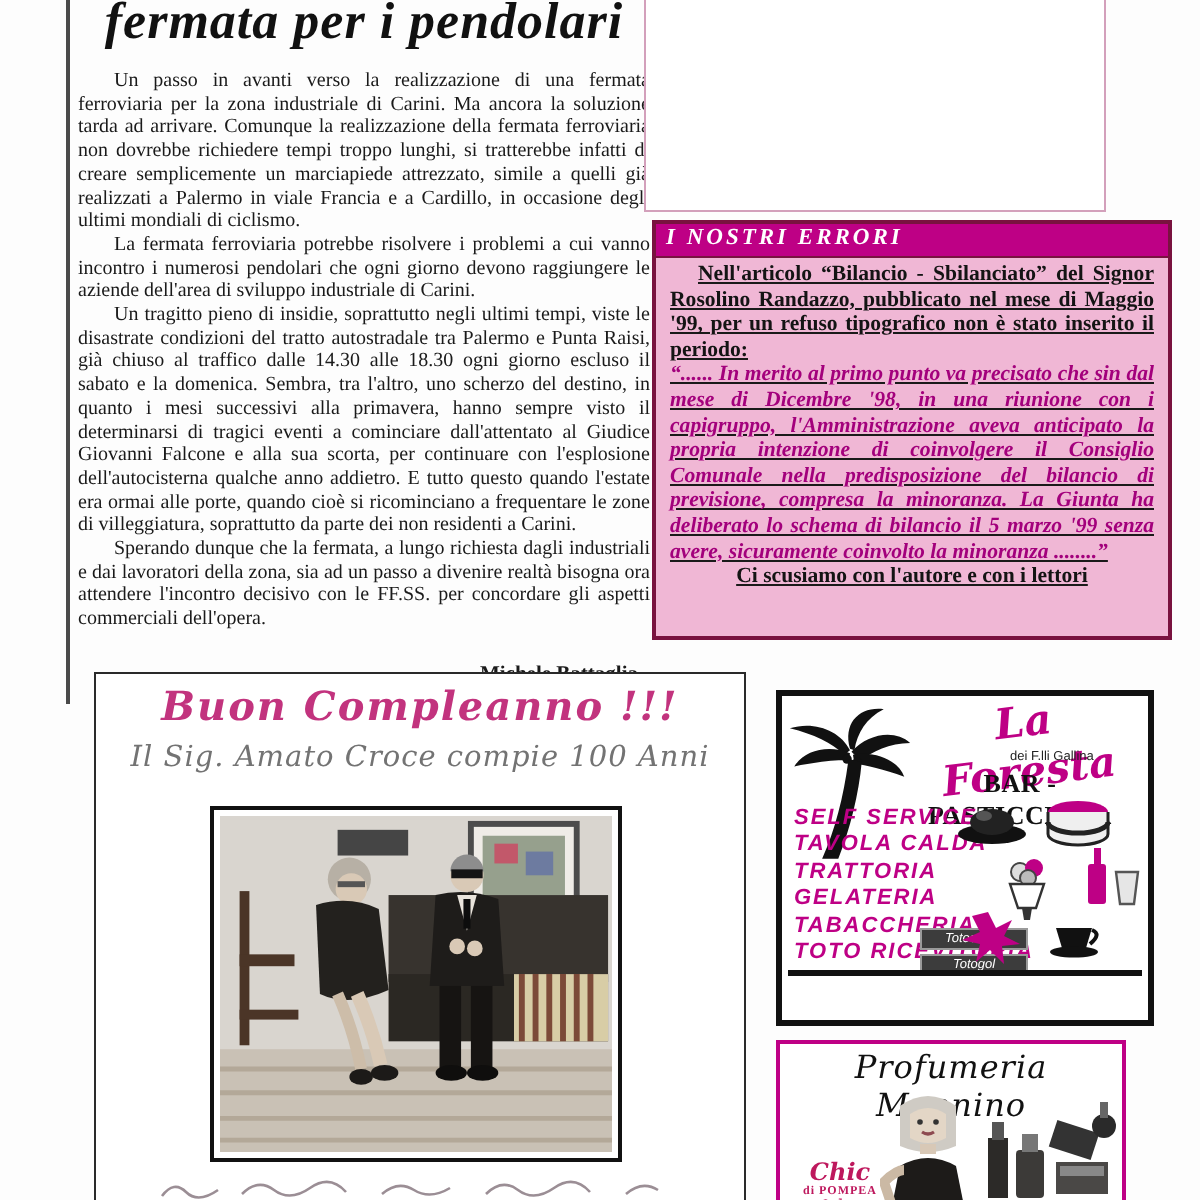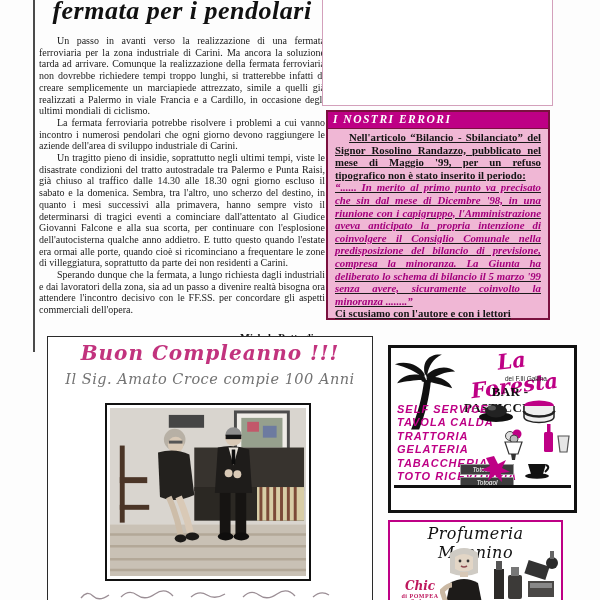--- a/index.html
+++ b/index.html
@@ -12,31 +12,31 @@
   .article h1{margin:-4px 0 9px 0;font-size:26px;font-weight:bold;font-style:italic;
               text-align:center;letter-spacing:.5px;color:#111;}
   .article p{margin:0;font-size:10px;line-height:11.7px;text-align:justify;text-indent:18px;}
   .byline{margin-top:16px;padding-right:6px;text-align:right;font-weight:bold;font-size:10.5px;}
 
   
   .whitebox{position:absolute;left:322px;top:-10px;width:229px;height:114px;
             background:#fff;border:1px solid #d3a0bb;}
 
   
-  .errors-box{position:absolute;left:326px;top:110px;width:224px;height:210px;
+  .errors-box{position:absolute;left:326px;top:110px;width:260px;height:210px;
               box-sizing:border-box;border:2px solid #79123f;background:#f0b7d5;}
   .errors-header{height:15px;background:#be0085;border-bottom:1.5px solid #79123f;
                  color:#fff;font-weight:bold;font-style:italic;font-size:11.5px;
                  letter-spacing:1.5px;padding:1px 0 0 5px;}
   .errors-body{padding:2px 7px 0 7px;text-decoration:underline;}
   .err-intro{margin:0;font-size:10.8px;line-height:12.6px;font-weight:bold;
              text-align:justify;text-indent:14px;color:#141414;}
   .err-quote{margin:0;font-size:10.8px;line-height:12.6px;font-weight:bold;font-style:italic;
              text-align:justify;color:#a3007c;}
-  .err-apology{margin:0;font-size:10.8px;line-height:13px;font-weight:bold;color:#141414;}
+  .err-apology{margin:0;font-size:10.8px;line-height:13px;font-weight:bold;color:#141414;text-align:center;}
 
   
   .birthday-box{position:absolute;left:47px;top:336px;width:326px;height:266px;
                 box-sizing:border-box;border:1.5px solid #2a2a2a;border-bottom:none;background:#fff;}
   .bday-title{margin-top:4px;text-align:center;font-family:"DejaVu Serif",serif;
               font-style:italic;font-weight:bold;font-size:20px;color:#c2337e;letter-spacing:1px;}
   .bday-subtitle{margin-top:6px;text-align:center;font-family:"DejaVu Serif",serif;
                  font-style:italic;font-size:14.5px;color:#737373;letter-spacing:.5px;}
   .photo-frame{position:absolute;left:57px;top:66px;width:206px;height:178px;
                border:2.5px solid #111;background:#fff;padding:3px;box-sizing:border-box;}

